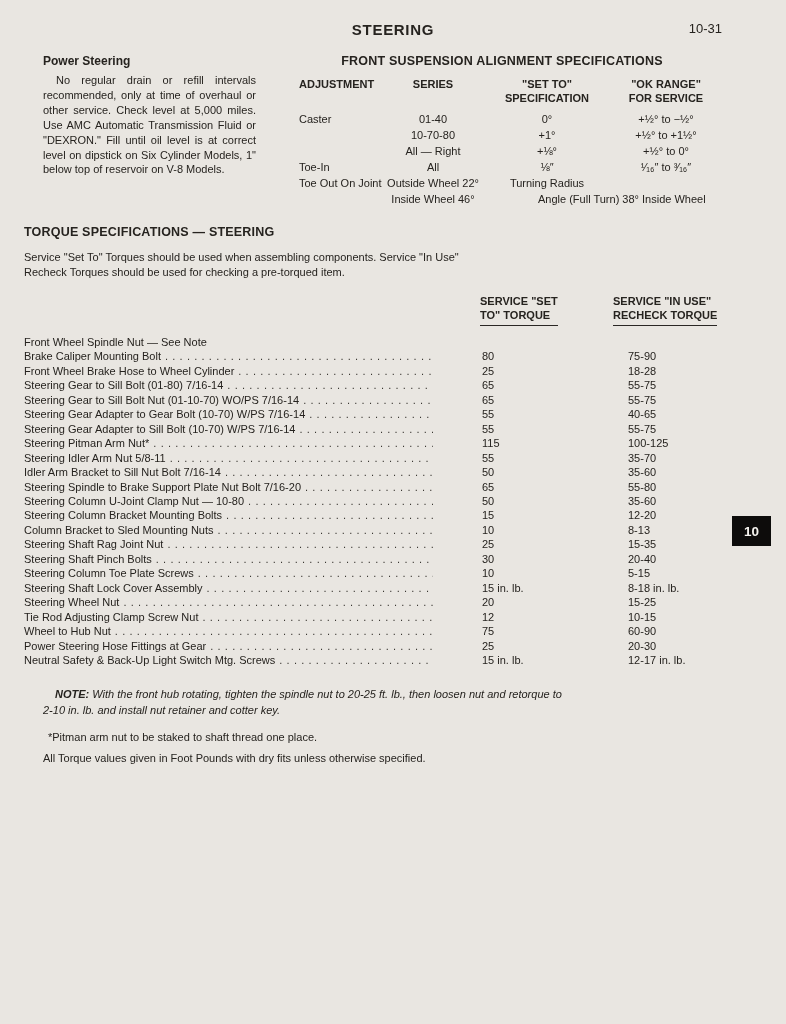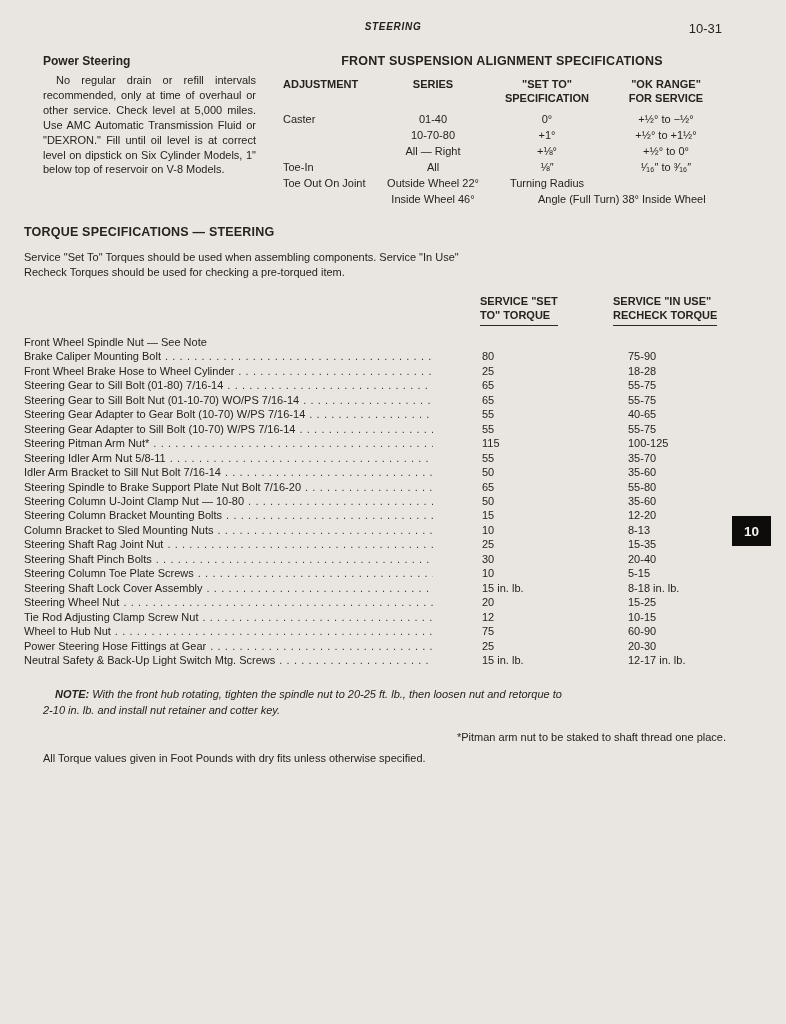--- a/index.html
+++ b/index.html
@@ -9,38 +9,38 @@
     margin:0 auto;
     background:#e9e6e1;
     font-family:"Liberation Sans", sans-serif;
     color:#26231f;
     overflow:hidden;
   }
   
   .header { position:relative; height:42px; }
   .header-title {
     position:absolute; top:21px; left:0; right:0;
-    text-align:center; font-weight:bold; font-size:10px; letter-spacing:.7px;font-style:italic;
+    text-align:center; font-weight:bold; font-size:15px; letter-spacing:.7px;
   }
   .page-number { position:absolute; top:21px; right:64px; font-size:13px; }
 
   
   .top { display:flex; padding:12px 40px 0 43px; align-items:flex-start; }
   .ps { width:213px; flex:none; }
   .ps-title { font-weight:bold; font-size:12px; margin:0 0 5px; }
   .ps-body { font-size:11px; line-height:14.9px; text-align:justify; text-indent:13px; margin:0; }
 
   .align { margin-left:27px; width:438px; flex:none; }
   .align-title { font-weight:bold; font-size:12.5px; text-align:center; margin:0 0 9px; letter-spacing:.2px; white-space:nowrap; }
   .align-grid-header, .align-row {
     display:grid; grid-template-columns:100px 100px 128px 110px; font-size:11px;
   }
   .align-grid-header { font-weight:bold; line-height:14px; margin-bottom:6px; align-items:start; }
   .align-grid-header .cell { white-space:pre-line; }
-  .c1 { text-align:left; }
+  .c1 { text-align:left;margin-left:16px; }
   .c2, .c3, .c4 { text-align:center; }
   .align-row { line-height:16px; }
   .align-rows .align-row:nth-child(6) .c3,
   .align-rows .align-row:nth-child(7) .c3 {
     text-align:left; padding-left:55px; white-space:nowrap;
   }
 
   
   .torque { padding:18px 41px 0 24px; }
   .torque-title { font-weight:bold; font-size:12.5px; margin:0 0 11px; letter-spacing:.2px; }
@@ -65,21 +65,21 @@
     letter-spacing:.6px;
   }
   .tset { width:128px; flex:none; padding-left:45px; box-sizing:border-box; white-space:nowrap; }
   .trecheck { width:180px; flex:none; padding-left:63px; box-sizing:border-box; white-space:nowrap; }
 
   
   .notes { padding:20px 60px 0 43px; font-size:11px; }
   .note-p { margin:0 0 12px; text-indent:12px; font-style:italic; line-height:15.5px; width:525px; }
   .note-label { font-weight:bold; }
   .fn { margin:0 0 6px; line-height:15px; }
-  .fn-1 { padding-left:5px;text-align:right; }
+  .fn-1 { padding-left:5px; }
 
   
   .side-tab {
     position:absolute; top:516px; right:15px; width:39px; height:30px;
     background:#0d0c0b; color:#f4f2ee;
     display:flex; align-items:center; justify-content:center;
     font-weight:bold; font-size:13.5px;
   }
 </style>
 </head>

